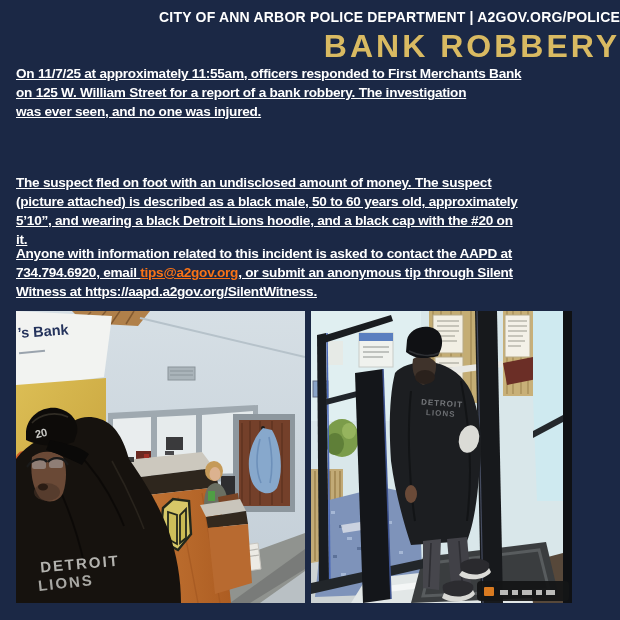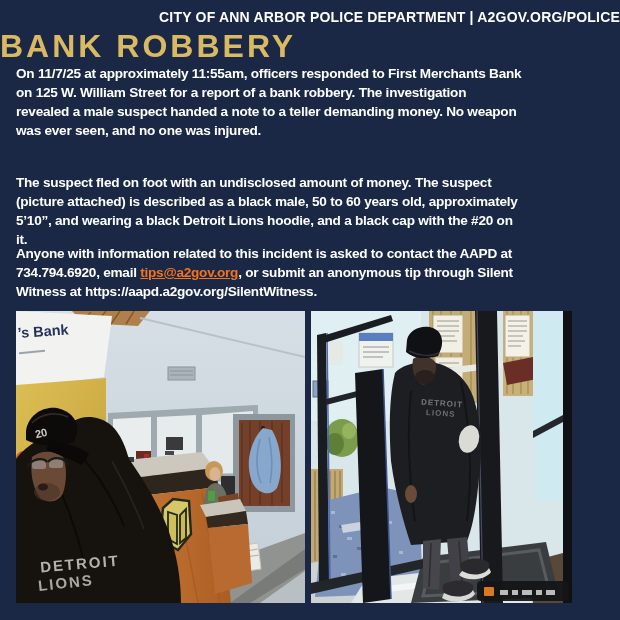--- a/index.html
+++ b/index.html
@@ -5,26 +5,26 @@
   html,body{margin:0;padding:0;background:#1b2845;}
   .poster{
     position:relative;width:620px;height:620px;background:#1b2845;
     font-family:"Liberation Sans","DejaVu Sans",sans-serif;overflow:hidden;
   }
   .agency{
     position:absolute;top:9px;left:0;width:620px;text-align:right;
     color:#ffffff;font-weight:700;font-size:14px;letter-spacing:.2px;white-space:nowrap;
   }
   .title{
-    position:absolute;top:28px;left:0;width:620px;text-align:left;
+    position:absolute;top:28px;left:0;width:620px;text-align:right;
     color:#d9ba62;font-weight:700;font-size:32px;letter-spacing:3px;white-space:nowrap;
   }
   .para{position:absolute;left:16px;width:592px;color:#ffffff;font-weight:700;
     font-size:13.6px;letter-spacing:-.25px;line-height:19px;}
-  .para .tl{white-space:nowrap;}
+  .para .tl{white-space:nowrap;text-decoration:underline;}
   .p1{top:64px;} .p2{top:173px;} .p3{top:244px;}
   .email-link{color:#f97316;text-decoration:underline;cursor:pointer;}
   .photo{position:absolute;top:311px;height:292px;overflow:hidden;background:#cfd9e0;}
   .photo-left{left:16px;width:289px;}
   .photo-right{left:311px;width:261px;}
   .photo svg{position:absolute;top:0;left:0;}
   .ovl{position:absolute;font-weight:700;white-space:nowrap;pointer-events:none;}
   .bank-sign{left:1px;top:14px;font-size:14.5px;color:#25335c;transform:rotate(-4deg);transform-origin:left top;}
   .bank-tag{position:absolute;left:3px;top:40px;width:26px;height:2px;background:#9aa3ad;transform:rotate(-5deg);}
   .cap-num{left:19px;top:116px;font-size:11px;color:#d8d8d4;transform:rotate(-14deg);opacity:.92;}
@@ -37,21 +37,20 @@
 <body>
 
 <div class="poster">
 
   <div class="agency">CITY OF ANN ARBOR POLICE DEPARTMENT | A2GOV.ORG/POLICE</div>
   <div class="title">BANK ROBBERY</div>
 
   <div class="para p1">
     <div class="tl">On 11/7/25 at approximately 11:55am, officers responded to First Merchants Bank</div>
     <div class="tl">on 125 W. William Street for a report of a bank robbery. The investigation</div>
-    <div class="tl">revealed a male suspect handed a note to a teller demanding money. No weapon</div>
     <div class="tl">was ever seen, and no one was injured.</div>
   </div>
 
   <div class="para p2">
     <div class="tl">The suspect fled on foot with an undisclosed amount of money. The suspect</div>
     <div class="tl">(picture attached) is described as a black male, 50 to 60 years old, approximately</div>
     <div class="tl">5’10”, and wearing a black Detroit Lions hoodie, and a black cap with the #20 on</div>
     <div class="tl">it.</div>
   </div>
 

